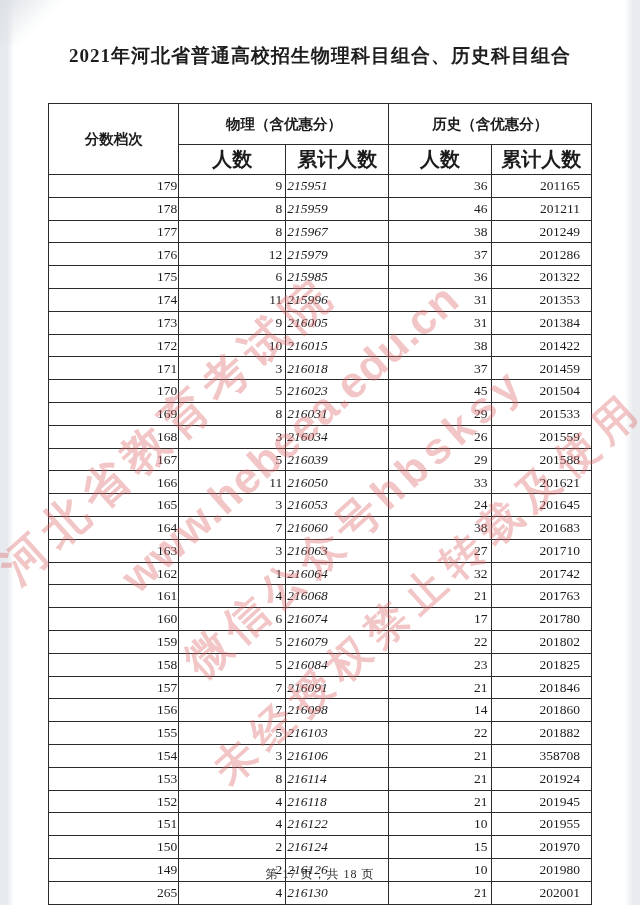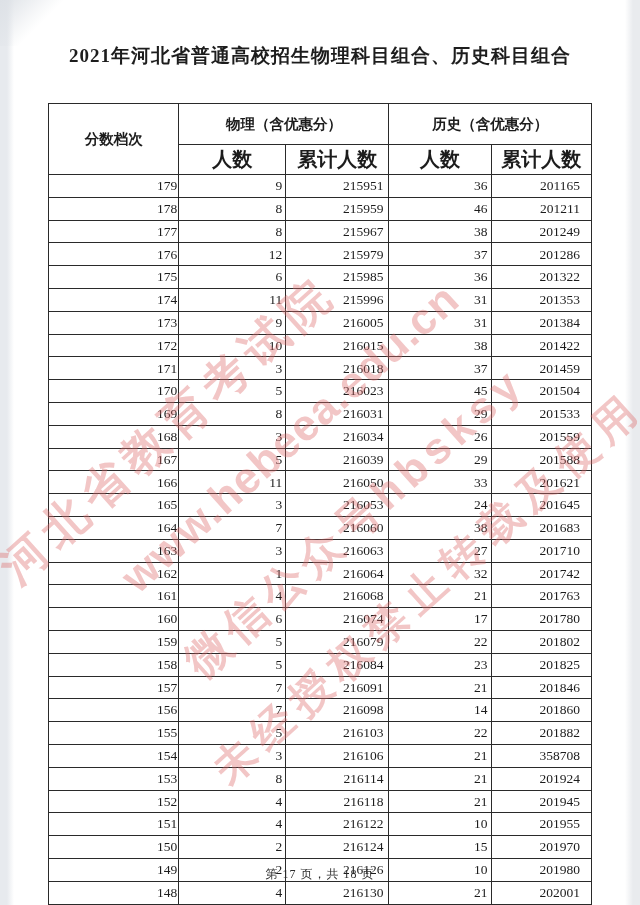--- a/index.html
+++ b/index.html
@@ -24,21 +24,21 @@
     border-collapse:collapse;table-layout:fixed;width:100%;
     font-family:"Liberation Serif","DejaVu Serif",serif;
   }
   th,td{border:1.6px solid #2a2a2a;color:#1c1c1c;overflow:hidden;white-space:nowrap;}
   th{font-size:14.5px;font-weight:bold;text-align:center;background:transparent;}
   tr.h1 th{height:38px;}
   tr.h2 th{height:23px;font-size:20px;}
   td{height:19.8px;font-size:13.5px;line-height:1;}
   td.c-score{text-align:right;}
   td.c-num{text-align:right;padding-right:3px;}
-  td.c-cum{text-align:right;padding-right:5px;}
+  td.c-cum{text-align:left;padding-right:5px;font-style:italic;}
   td.c-cum2{text-align:right;padding-right:11px;}
   .footer{
     position:absolute;top:866px;left:0;width:100%;text-align:center;
     font-size:12px;color:#2b2b2b;letter-spacing:1px;
   }
   .wm{
     position:absolute;z-index:5;pointer-events:none;white-space:nowrap;
     font-weight:bold;color:rgba(222,106,106,0.38);
     transform:translate(-50%,-50%) rotate(-42deg);
     font-family:"Liberation Sans","DejaVu Sans",sans-serif;
@@ -293,21 +293,21 @@
             <td class="c-cum2">201970</td>
           </tr>
           <tr>
             <td class="c-score">149</td>
             <td class="c-num">2</td>
             <td class="c-cum">216126</td>
             <td class="c-num">10</td>
             <td class="c-cum2">201980</td>
           </tr>
           <tr>
-            <td class="c-score">148</td>
+            <td class="c-score">265</td>
             <td class="c-num">4</td>
             <td class="c-cum">216130</td>
             <td class="c-num">21</td>
             <td class="c-cum2">202001</td>
           </tr>
         </tbody>
     </table>
   </div>
 
   <div class="wm wm1">河北省教育考试院</div>

